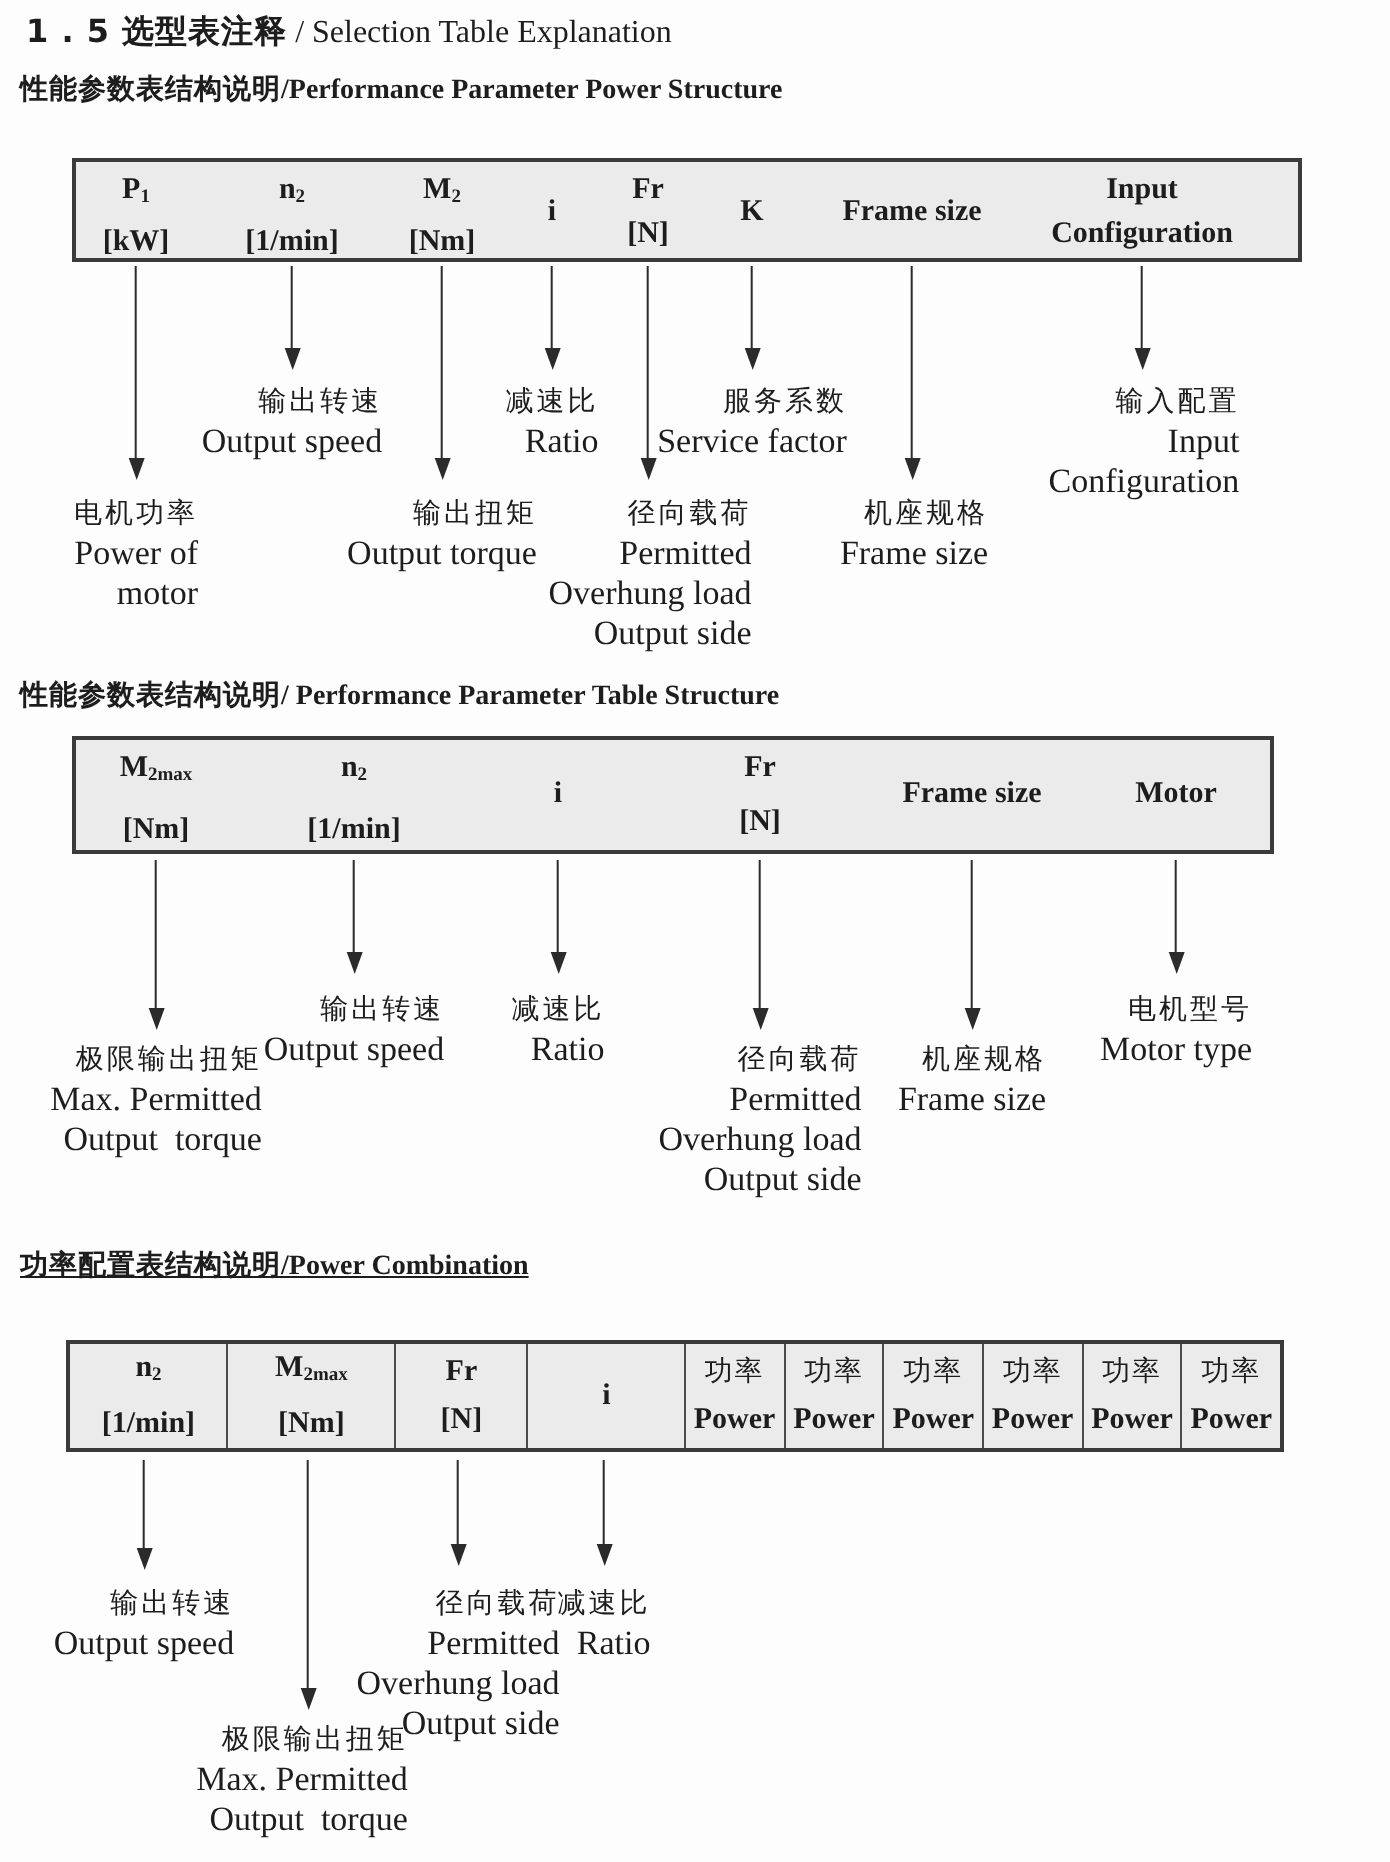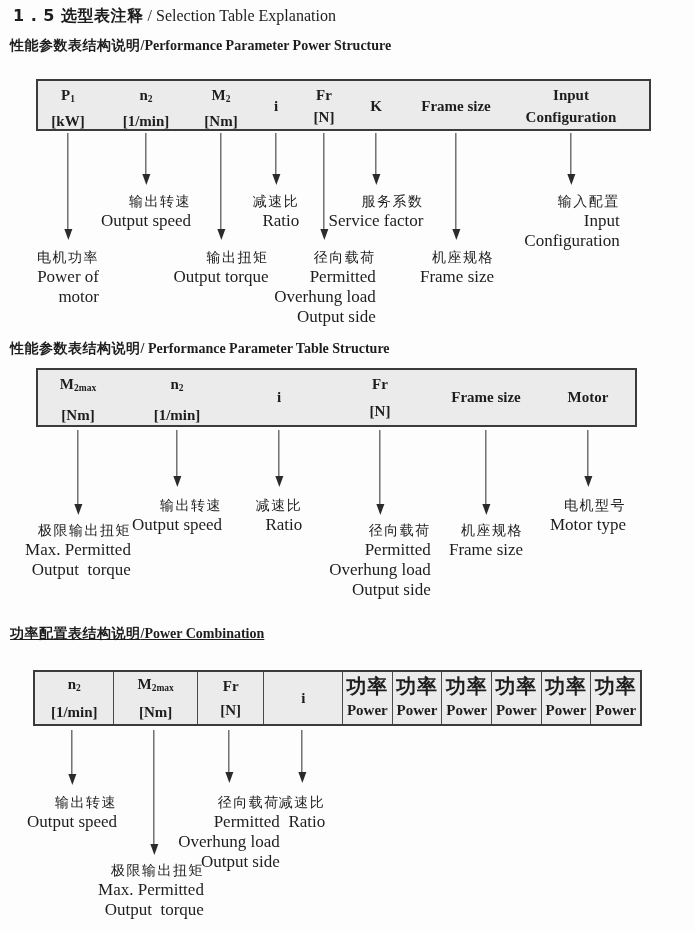--- a/index.html
+++ b/index.html
@@ -24,21 +24,21 @@
        width:0;height:0;border:4.5px solid transparent;border-top:11px solid var(--arrow,#2b2b2b);border-bottom:none;}
   .lbl{position:absolute;transform:translateX(-50%);text-align:right;}
   .lbl .zh{font-family:"DejaVu Sans",sans-serif;font-size:14px;line-height:19px;letter-spacing:1.5px;white-space:pre;}
   .lbl .en{font-family:"Liberation Serif",serif;font-size:17px;line-height:20px;white-space:pre;}
   .tbl3{position:absolute;display:flex;background:var(--table_bg,#ebebeb);
         border:2px solid var(--table_border,#3b3b3b);box-sizing:border-box;}
   .t3cell{display:flex;flex-direction:column;justify-content:center;align-items:center;
         box-sizing:border-box;font-weight:bold;font-size:15px;white-space:nowrap;}
   .t3cell + .t3cell{border-left:1.4px solid #4a4a4a;}
   .t3cell .ln{line-height:24px;}
-  .t3cell .zh-s{font-family:"DejaVu Sans",sans-serif;font-weight:bold;font-size:20px;line-height:24px;letter-spacing:1px;}
+  .t3cell .zh-s{font-family:"DejaVu Sans",sans-serif;font-weight:normal;font-size:14px;line-height:24px;letter-spacing:1px;}
 </style>
 </head>
 <body>
 
 <div class="page">
 
   <div class="doc-title">
     <span class="t-zh">1 . 5 选型表注释</span>
     <span class="t-en">/ Selection Table Explanation</span>
   </div>

